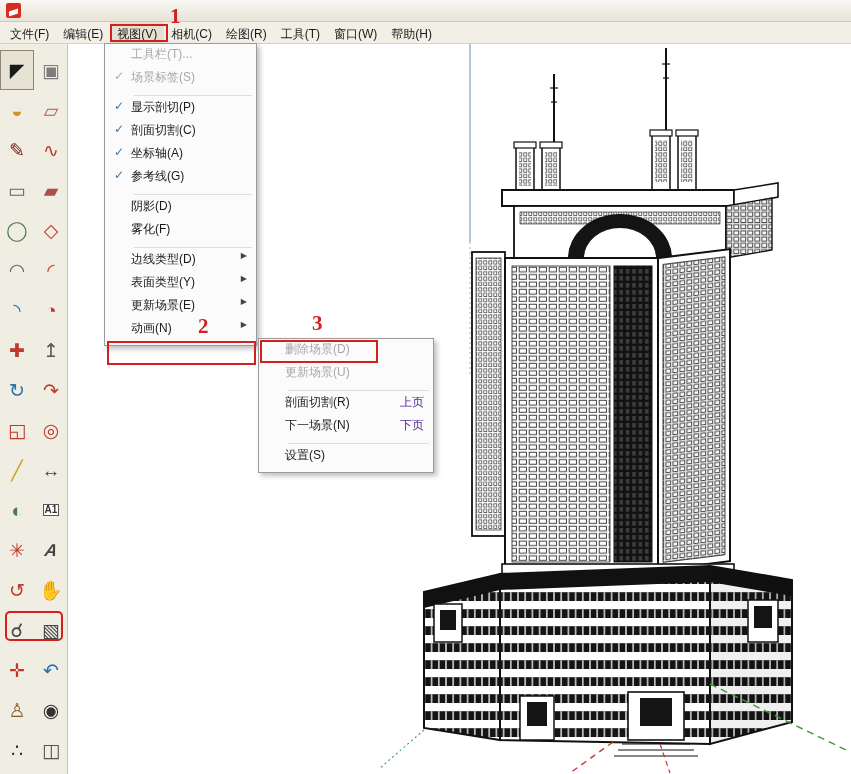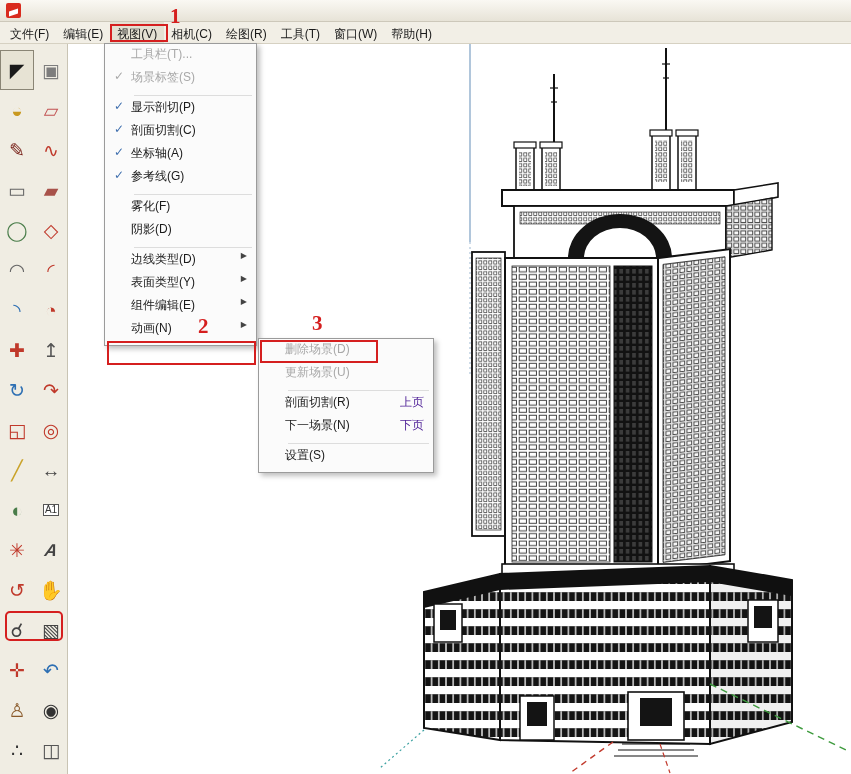--- a/index.html
+++ b/index.html
@@ -11,21 +11,21 @@
   .app-icon::after{content:"";position:absolute;left:3px;top:7px;width:9px;height:5px;background:#fff;transform:skewY(-18deg)}
   .title-text{font-size:12px;color:#222}
 
   .menubar{position:absolute;left:0;top:22px;right:0;height:22px;background:#f2efe6;border-bottom:1px solid #d6d1c2;display:flex;align-items:stretch;padding-left:3px;z-index:2}
   .menubar-item{padding:4px 7px;cursor:default;white-space:nowrap}
   .menubar-item.open{background:#e4e0d2}
 
   .toolbar{position:absolute;left:0;top:44px;width:68px;height:730px;background:#f0ede3;border-right:1px solid #c9c4b4;display:grid;grid-template-columns:34px 34px;align-content:start;padding-top:6px;z-index:2}
   .tool{width:34px;height:40px;display:flex;align-items:center;justify-content:center}
   .tool .glyph{font-size:19px;line-height:1}
-  .tool .glyph.small{font-size:10px;font-weight:normal;border:1px solid #555;padding:0 1px;background:#fff}
+  .tool .glyph.small{font-size:10px;font-weight:bold;border:1px solid #555;padding:0 1px;background:#fff}
   .tool .glyph.italic{font-style:italic;font-weight:bold;transform:skewX(-10deg);font-size:17px}
   .tool.active{border:1px solid #8a8575;background:#e7e3d4}
 
   .canvas{position:absolute;left:68px;top:44px;width:783px;height:730px;background:#fff;z-index:1}
   .canvas svg{display:block;width:100%;height:100%}
 
   .dropdown,.submenu{position:absolute;background:#fbfbfb;border:1px solid #9b9b9b;box-shadow:3px 3px 5px rgba(0,0,0,.25);padding:2px;z-index:10}
   .dropdown{left:104px;top:43px;width:153px}
   .submenu{left:258px;top:338px;width:176px;z-index:11}
   .mi{height:23px;display:flex;align-items:flex-start;padding-right:7px}
@@ -291,40 +291,40 @@
       <span class="gutter check">✓</span>
       <span class="lbl">坐标轴(A)</span>
     </div>
     <div class="mi">
       <span class="gutter check">✓</span>
       <span class="lbl">参考线(G)</span>
     </div>
     <div class="menu-sep"></div>
     <div class="mi">
       <span class="gutter"></span>
+      <span class="lbl">阴影(D)</span>
+    </div>
+    <div class="mi">
+      <span class="gutter"></span>
       <span class="lbl">雾化(F)</span>
-    </div>
-    <div class="mi">
-      <span class="gutter"></span>
-      <span class="lbl">阴影(D)</span>
     </div>
     <div class="menu-sep"></div>
     <div class="mi">
       <span class="gutter"></span>
       <span class="lbl">边线类型(D)</span>
       <span class="arrow">▶</span>
     </div>
     <div class="mi">
       <span class="gutter"></span>
       <span class="lbl">表面类型(Y)</span>
       <span class="arrow">▶</span>
     </div>
     <div class="mi">
       <span class="gutter"></span>
-      <span class="lbl">组件编辑(E)</span>
+      <span class="lbl">更新场景(E)</span>
       <span class="arrow">▶</span>
     </div>
     <div class="mi">
       <span class="gutter"></span>
       <span class="lbl">动画(N)</span>
       <span class="arrow">▶</span>
     </div>
   </div>
 
 <div class="submenu">

